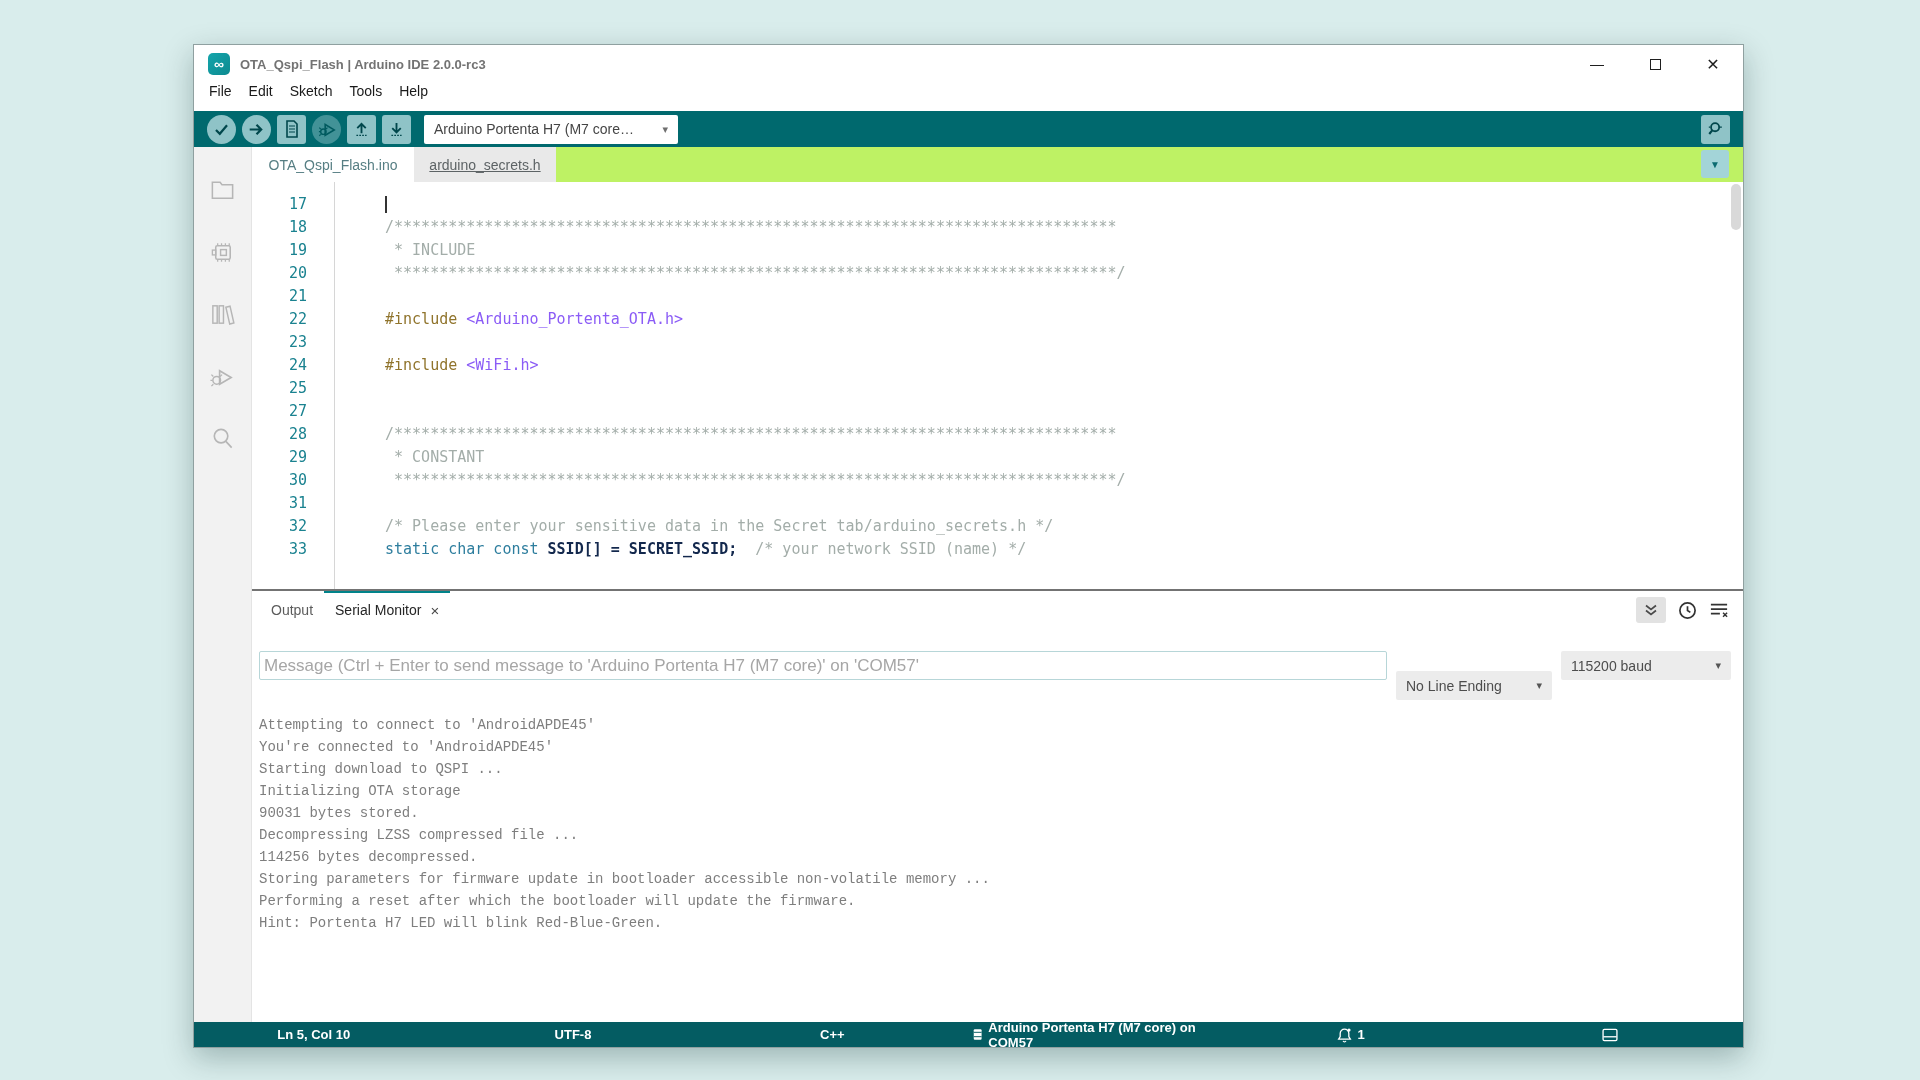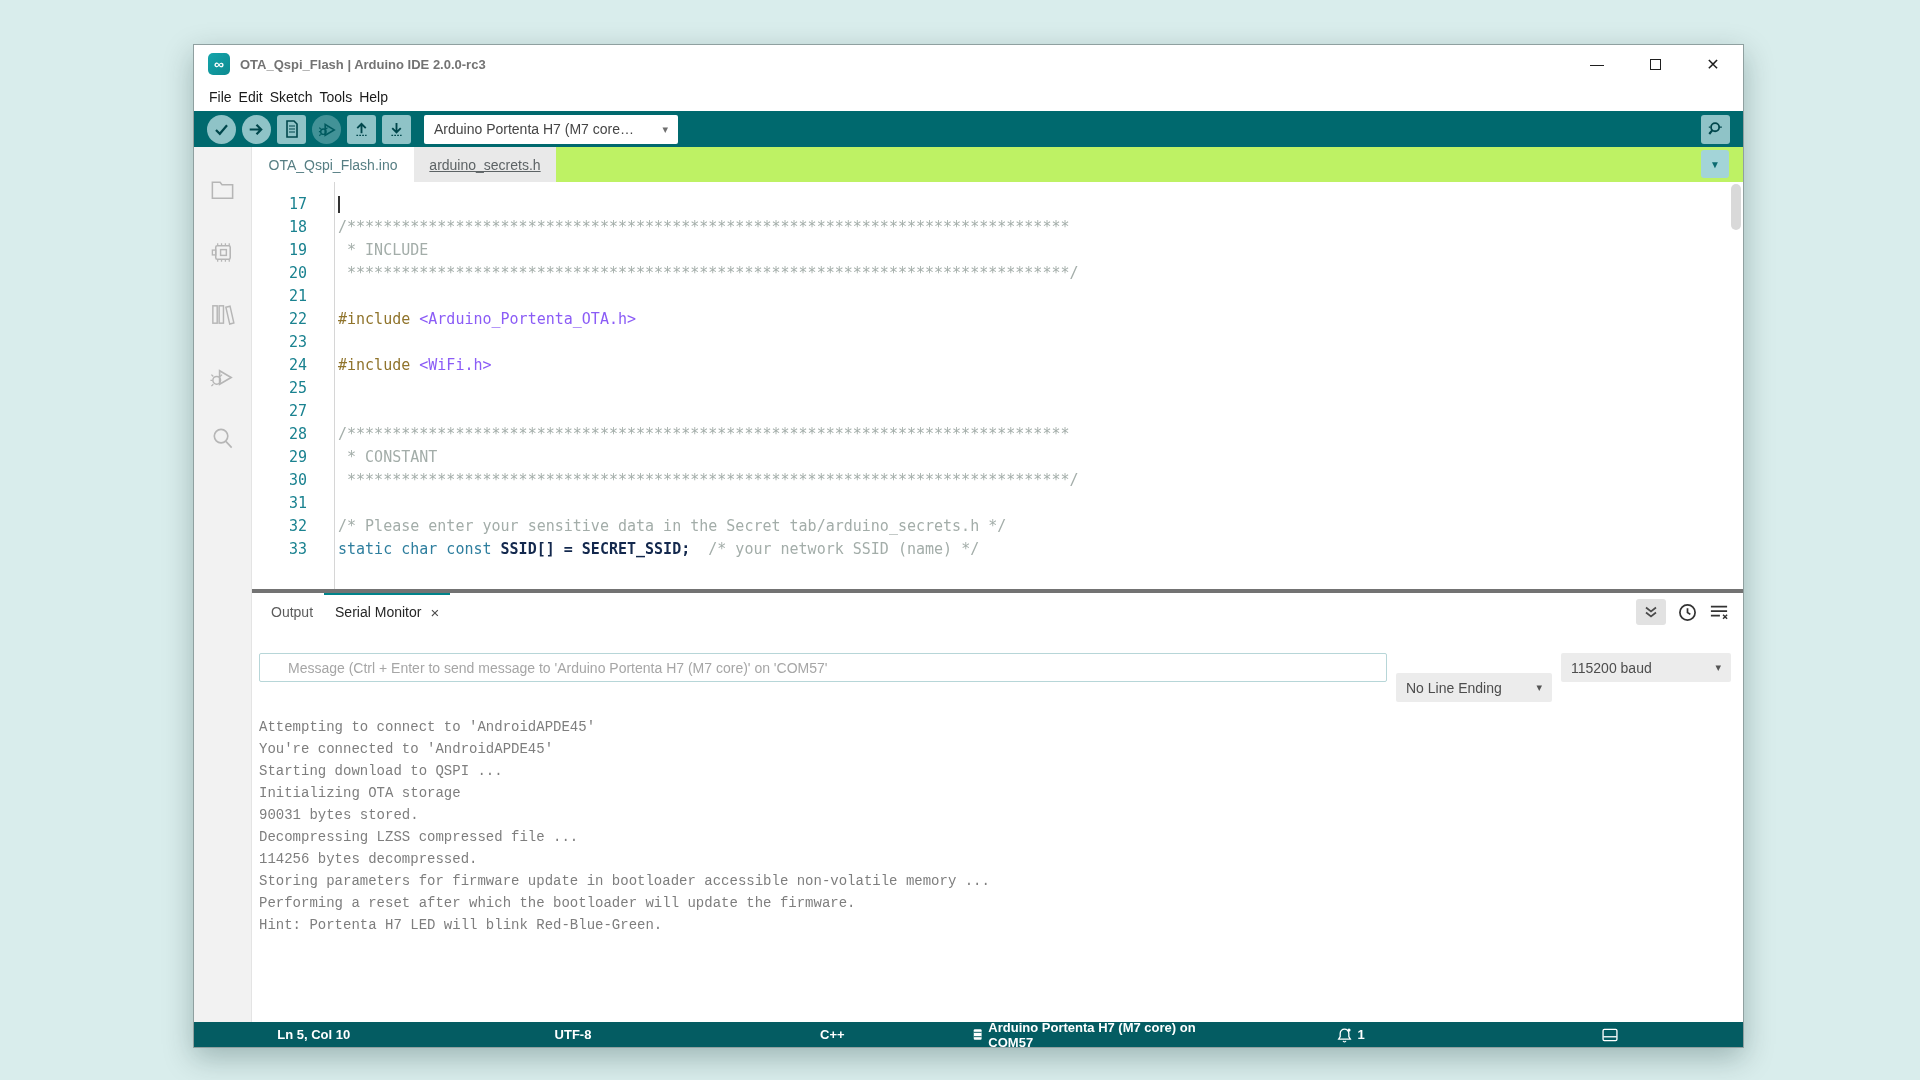--- a/index.html
+++ b/index.html
@@ -22,21 +22,21 @@
     background:linear-gradient(135deg,#14a5ab,#0d8a90);
     color:#fff; font-size:14px; font-weight:bold;
     display:flex; align-items:center; justify-content:center;
   }
   .title { margin-left:10px; font-size:13px; font-weight:700; color:#737373; }
   .win-controls { margin-left:auto; display:flex; align-items:center; gap:42px; padding-right:22px; }
   .wc { color:#1f1f1f; font-size:14px; cursor:default; display:flex; align-items:center; justify-content:center; width:16px; height:16px; }
   .max-glyph { width:11px; height:11px; border:1.5px solid #1f1f1f; display:inline-block; }
 
   
-  .menubar { height:28px; flex:none; display:flex; align-items:center; gap:7px; padding-left:15px; background:#fff; font-size:14px; color:#1a1a1a; }
+  .menubar { height:28px; flex:none; display:flex; align-items:flex-start; gap:17px; padding-left:15px; background:#fff; font-size:14px; color:#1a1a1a; }
   .menubar span { cursor:default; }
 
   
   .toolbar { height:36px; flex:none; background:#00696e; display:flex; align-items:center; padding:0 13px; gap:6px; }
   .tb-btn { width:29px; height:29px; flex:none; display:flex; align-items:center; justify-content:center; background:#8fc3c7; cursor:pointer; }
   .tb-btn.round { border-radius:50%; }
   .tb-btn.square { border-radius:3px; }
   .tb-btn.disabled { background:#59a0a5; opacity:.75; }
   .tb-btn svg { display:block; }
   .board-select {
@@ -63,46 +63,46 @@
   .tab-spacer { flex:1; }
   .tab-menu-btn {
     width:28px; height:28px; margin:3px 14px 0 0; border-radius:3px; background:#a3d4d8;
     color:#0b6b71; font-size:10px; display:flex; align-items:center; justify-content:center; cursor:pointer;
   }
 
   
   .editor { height:407px; flex:none; position:relative; background:#fff; overflow:hidden;
             font-family:"DejaVu Sans Mono", monospace; font-size:15px; padding-top:11px; }
   .gutter-divider { position:absolute; left:82px; top:0; bottom:0; width:1px; background:#d6d6d6; }
-  .code-line { display:flex; height:23px; line-height:23px; }
+  .code-line { display:flex; height:23px; line-height:23px;gap:47px; }
   .ln { width:55px; flex:none; text-align:right; color:#1a8290; }
   .code { margin-left:31px; white-space:pre; }
   .tok-comment { color:#a3ada9; }
   .tok-directive { color:#90742c; }
   .tok-plain { color:#8b5cf6; }
   .tok-keyword { color:#2e7e9e; }
   .tok-bold { color:#13284d; font-weight:bold; }
   .cursor { display:inline-block; width:2px; height:17px; background:#333; vertical-align:middle; }
   .vscroll { position:absolute; right:2px; top:2px; width:10px; height:46px; background:#d9d9d9; border-radius:5px; }
 
   
-  .panel { flex:1; border-top:4px solid #737373; background:#fff; display:flex; flex-direction:column; min-height:0; }
+  .panel { flex:1; border-top:2px solid #737373; background:#fff; display:flex; flex-direction:column; min-height:0; }
   .panel-tabs { height:38px; flex:none; display:flex; align-items:stretch; padding-left:8px; }
   .bp-tab { display:flex; align-items:center; padding:0 11px; font-size:14px; cursor:pointer; }
   .bp-tab.inactive { color:#5c5c5c; }
   .bp-tab.active { color:#262626; box-shadow:inset 0 2px 0 0 #00838a; }
   .close-x { margin-left:9px; color:#4a4a4a; font-size:15px; cursor:pointer; }
   .panel-icons { margin-left:auto; display:flex; align-items:center; gap:12px; padding-right:14px; }
   .pi-btn { display:flex; align-items:center; justify-content:center; cursor:pointer; }
   .pi-btn.boxed { width:30px; height:26px; background:#e2e2e2; border-radius:3px; }
 
   .msg-row { flex:none; display:flex; align-items:center; padding:2px 12px 0 7px; }
   .msg-input {
-    flex:1; height:29px; border:1px solid #b7d6d8; border-radius:2px; padding:0 28px;
-    font-family:"Liberation Sans", sans-serif; font-size:14px; color:#333; outline:none;
+    flex:1; height:29px; border:1px solid #b7d6d8; border-radius:2px; padding:0 4px;
+    font-family:"Liberation Sans", sans-serif; font-size:17px; color:#333; outline:none;
   }
   .msg-input::placeholder { color:#a6a6a6; }
   .dd {
     height:29px; background:#ececec; border-radius:2px; margin-left:9px;
     display:flex; align-items:center; justify-content:space-between; padding:0 10px;
     font-size:14px; color:#4d4d4d; cursor:pointer; flex:none;
   }
   .dd .caret { color:#555; font-size:11px; margin-left:8px; }
   .dd.line-ending { width:156px;margin-top:40px; }
   .dd.baud { width:170px; }

